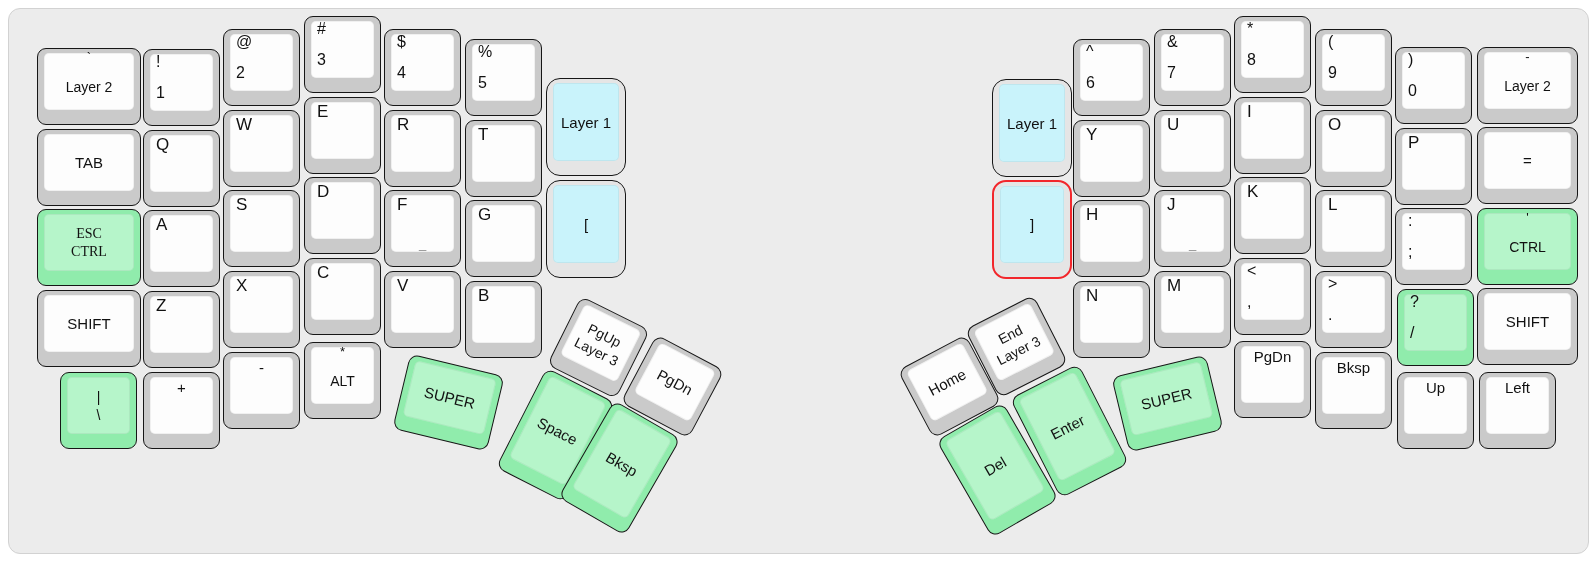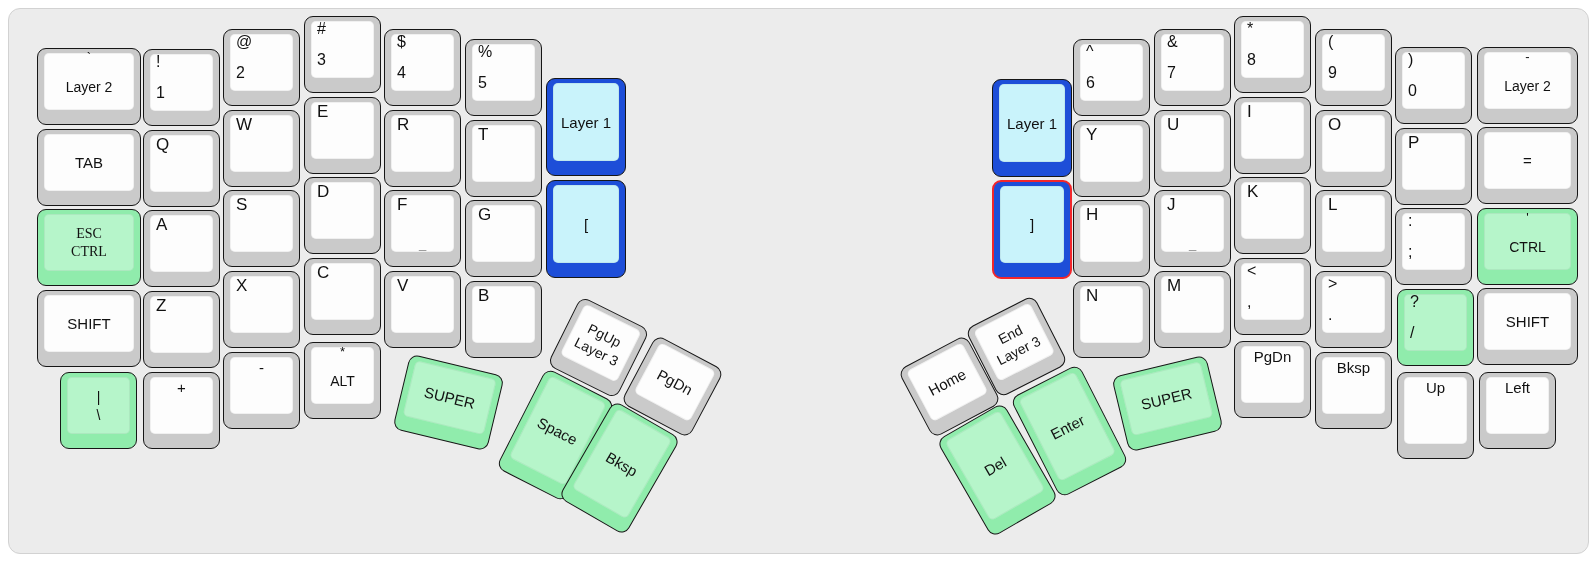--- a/index.html
+++ b/index.html
@@ -17,21 +17,21 @@
     border:1.5px solid #161616;border-radius:9px;
   }
   .key .cap{
     position:absolute;left:6px;right:6px;top:4px;bottom:14px;
     border-radius:5px;box-shadow:inset 0 0 0 1px rgba(0,0,0,0.05);
   }
   .c-gray{background:#cacaca;}
   .c-gray .cap{background:#fdfdfd;}
   .c-green{background:#90ecac;}
   .c-green .cap{background:#b6f5ca;}
-  .c-blue{background:#1d4ed8;}
+  .c-blue{background:#e5e5e5;border-radius:14px;}
   .c-blue .cap{background:#c9f3fb;}
   .sel{border:2px solid #f2262b;}
   
   .lab-letter{position:absolute;left:6px;top:0;font-size:17px;}
   .lab-s1{position:absolute;left:6px;top:-1px;font-size:16px;}
   .lab-s2{position:absolute;left:6px;top:30px;font-size:16px;}
   .flexc{display:flex;width:100%;height:100%;align-items:center;justify-content:center;
          font-size:15px;text-align:center;}
   .flexc2{display:flex;width:100%;height:100%;flex-direction:column;align-items:center;
           justify-content:center;font-size:14px;line-height:18px;text-align:center;}
@@ -361,21 +361,21 @@
         <div class="lab-s1">:</div>
         <div class="lab-s2">;</div>
       </div>
     </div>
     <div class="key c-green" style="left: 1397px; top: 289px; width: 77px; height: 77px;">
       <div class="cap">
         <div class="lab-s1">?</div>
         <div class="lab-s2">/</div>
       </div>
     </div>
-    <div class="key c-gray" style="left: 1397px; top: 372px; width: 77px; height: 87px;">
+    <div class="key c-gray" style="left: 1397px; top: 372px; width: 77px; height: 77px;">
       <div class="cap">
         <div class="lab-topc">Up</div>
       </div>
     </div>
     <div class="key c-gray" style="left: 1477px; top: 47px; width: 101px; height: 77px;">
       <div class="cap">
         <div class="lab-topg">-</div>
         <div class="lab-main">Layer 2</div>
       </div>
     </div>

